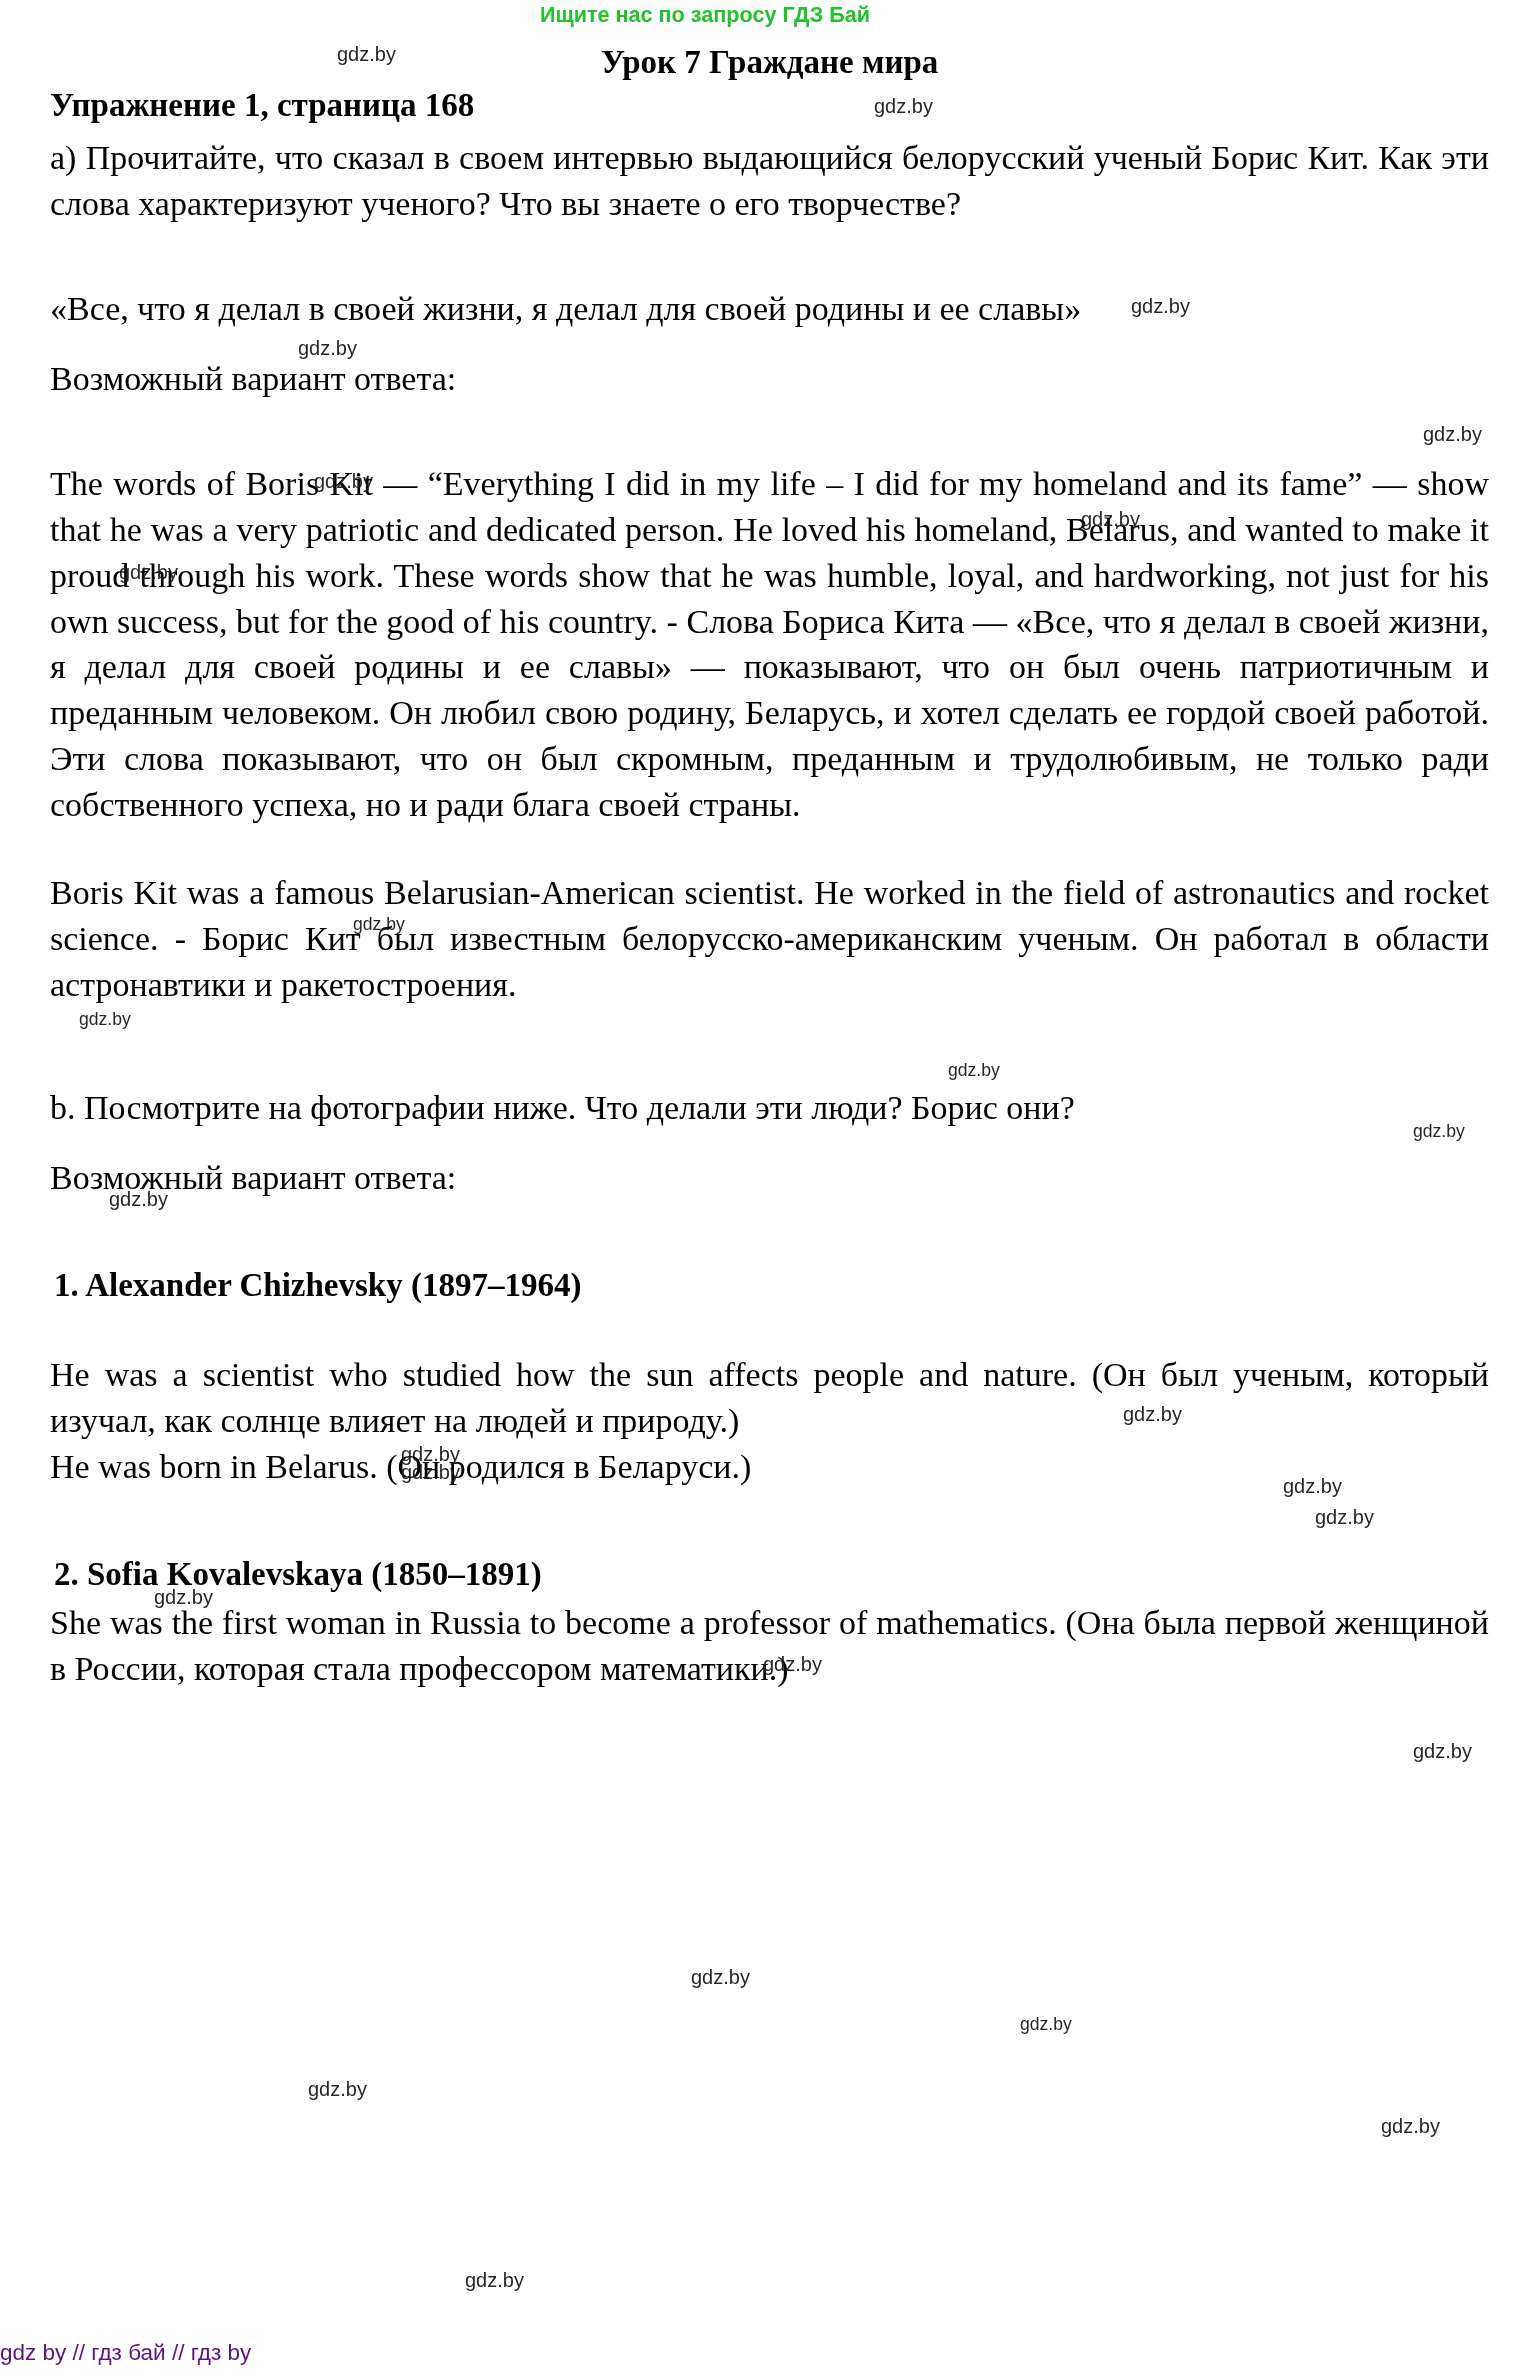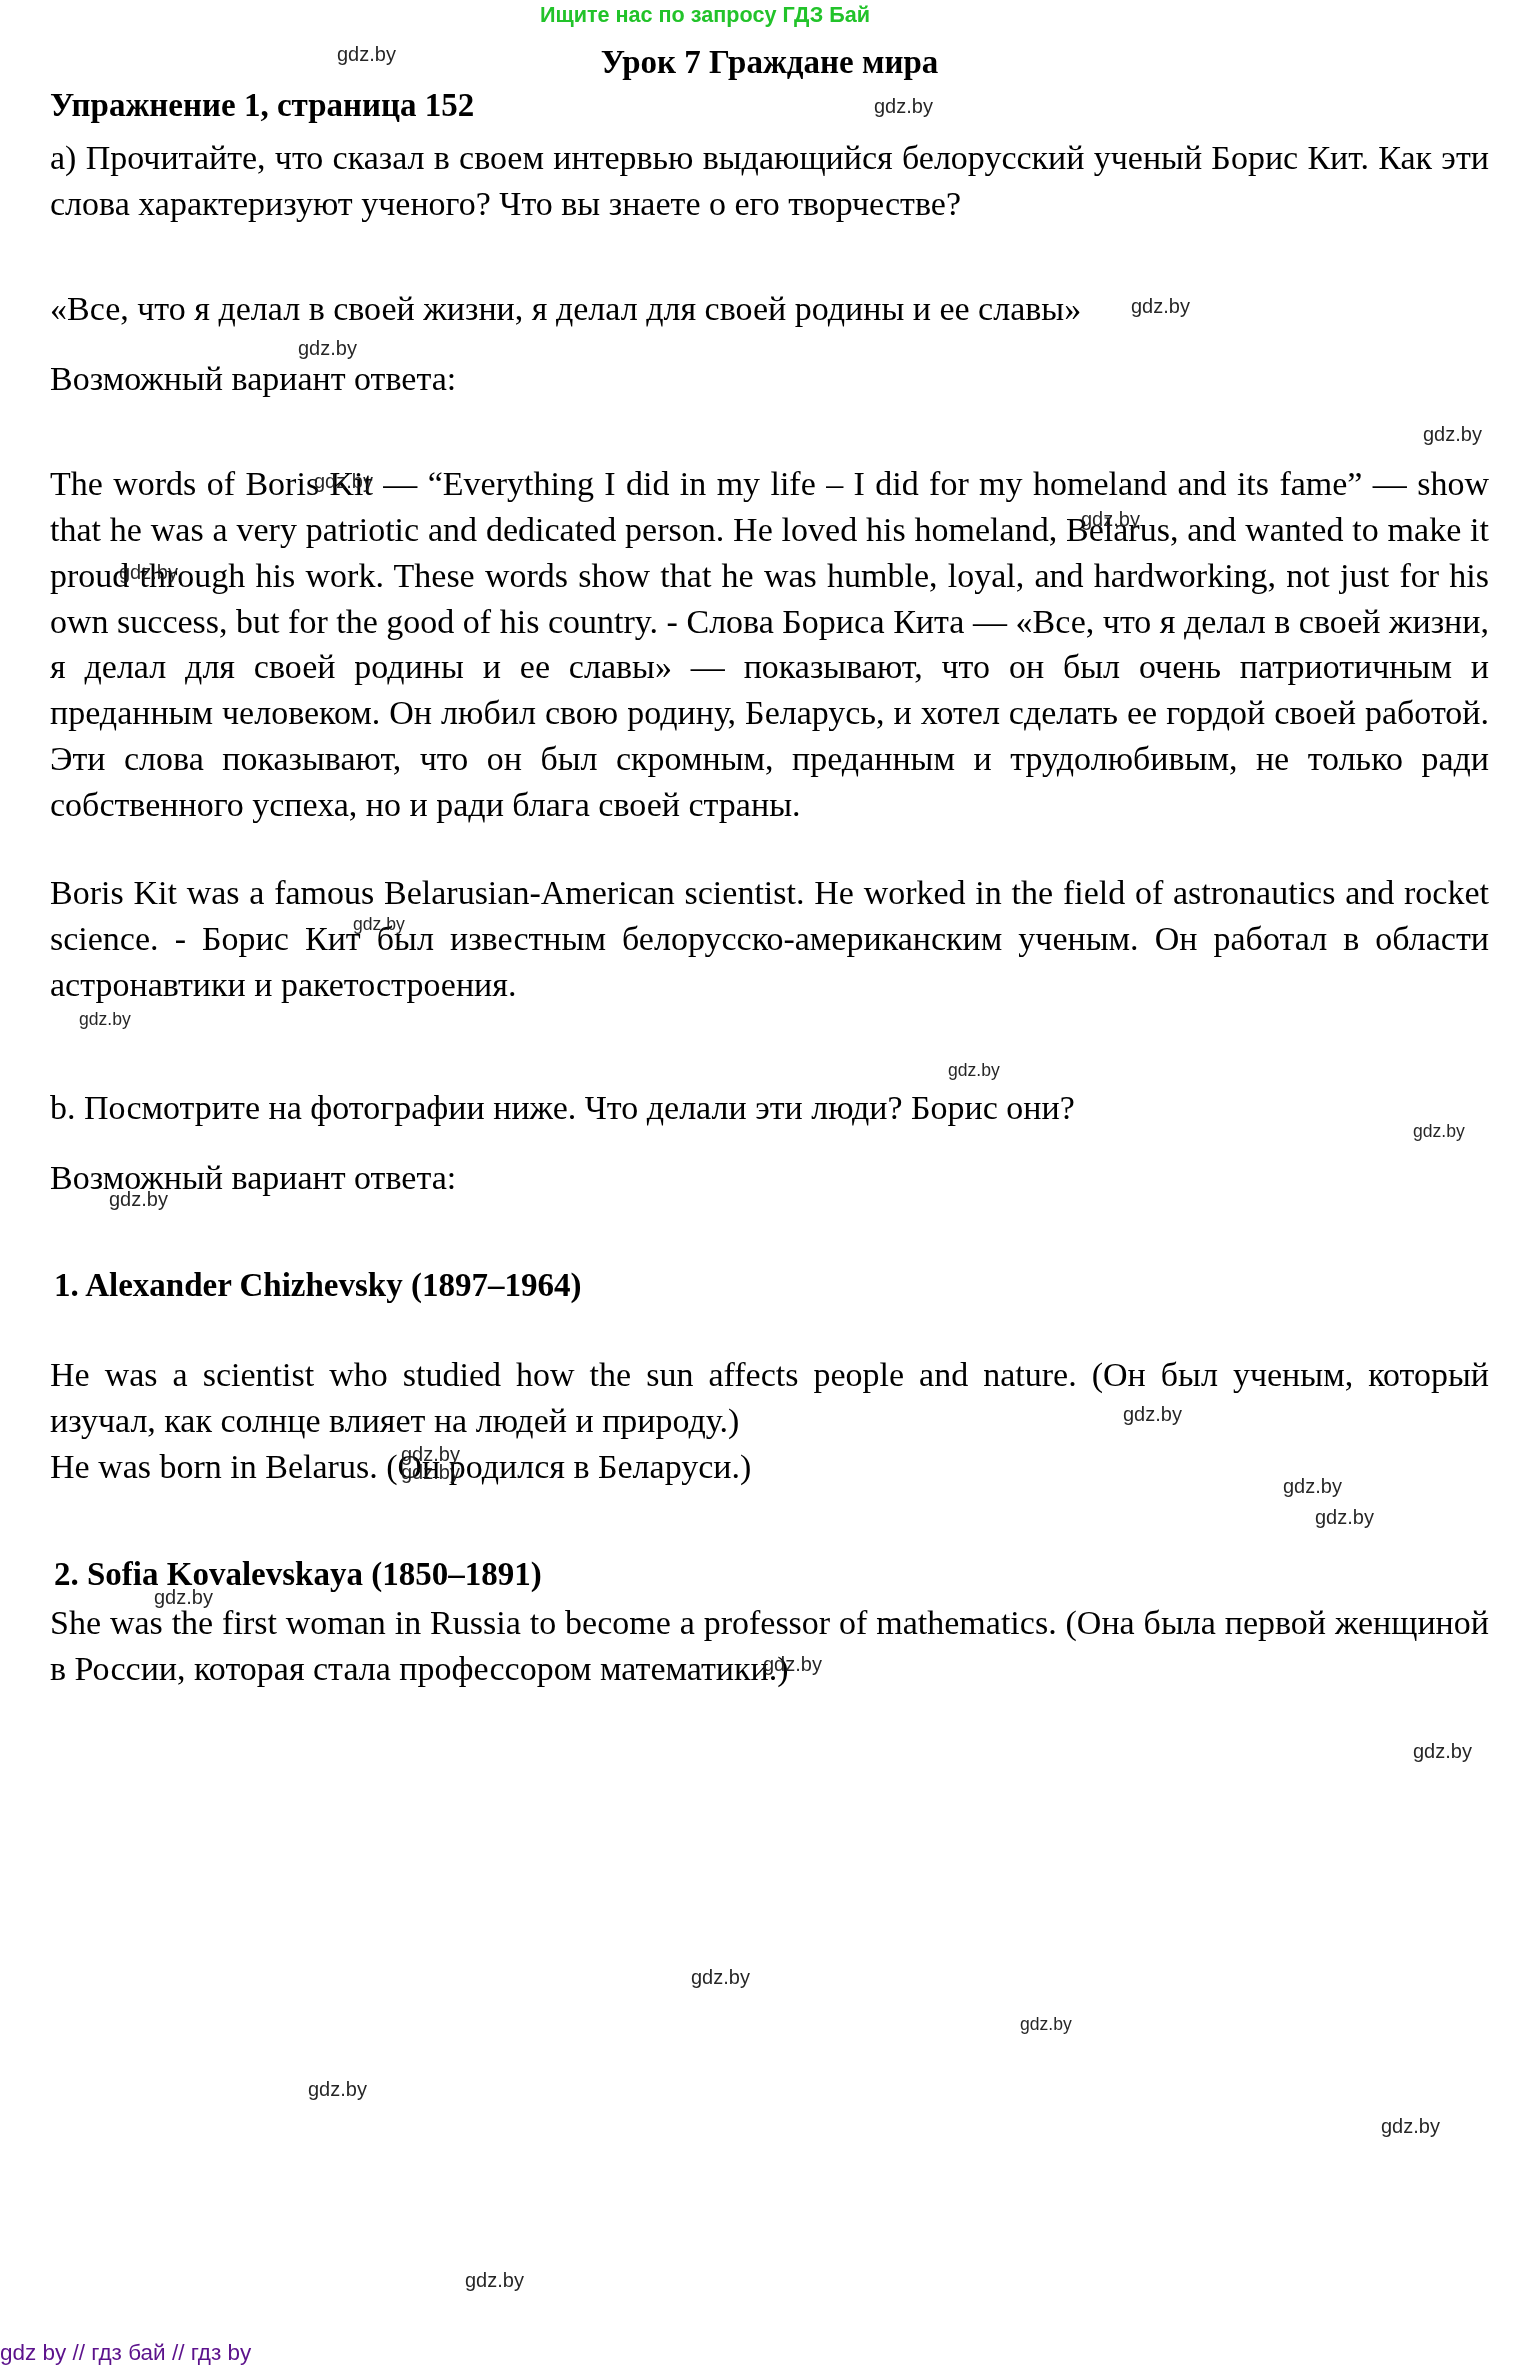--- a/index.html
+++ b/index.html
@@ -115,21 +115,21 @@
 <body>
 
 <div id="promo-banner">
   <span class="promo-text">Ищите нас по запросу ГДЗ Бай</span>
 </div>
 
 <div id="page">
 
   <h1 class="heading h-lesson">Урок 7 Граждане мира</h1>
 
-  <h2 class="heading h-ex">Упражнение 1, страница 152</h2>
+  <h2 class="heading h-ex">Упражнение 1, страница 168</h2>
 
   <div class="gap-xs"></div>
 
   <p class="para">a) Прочитайте, что сказал в своем интервью выдающийся белорусский ученый Борис Кит. Как эти слова характеризуют ученого? Что вы знаете о его творчестве?</p>
 
   <div class="gap-l"></div>
 
   <p class="para left">«Все, что я делал в своей жизни, я делал для своей родины и ее славы»</p>
 
   <div class="gap-s"></div>

